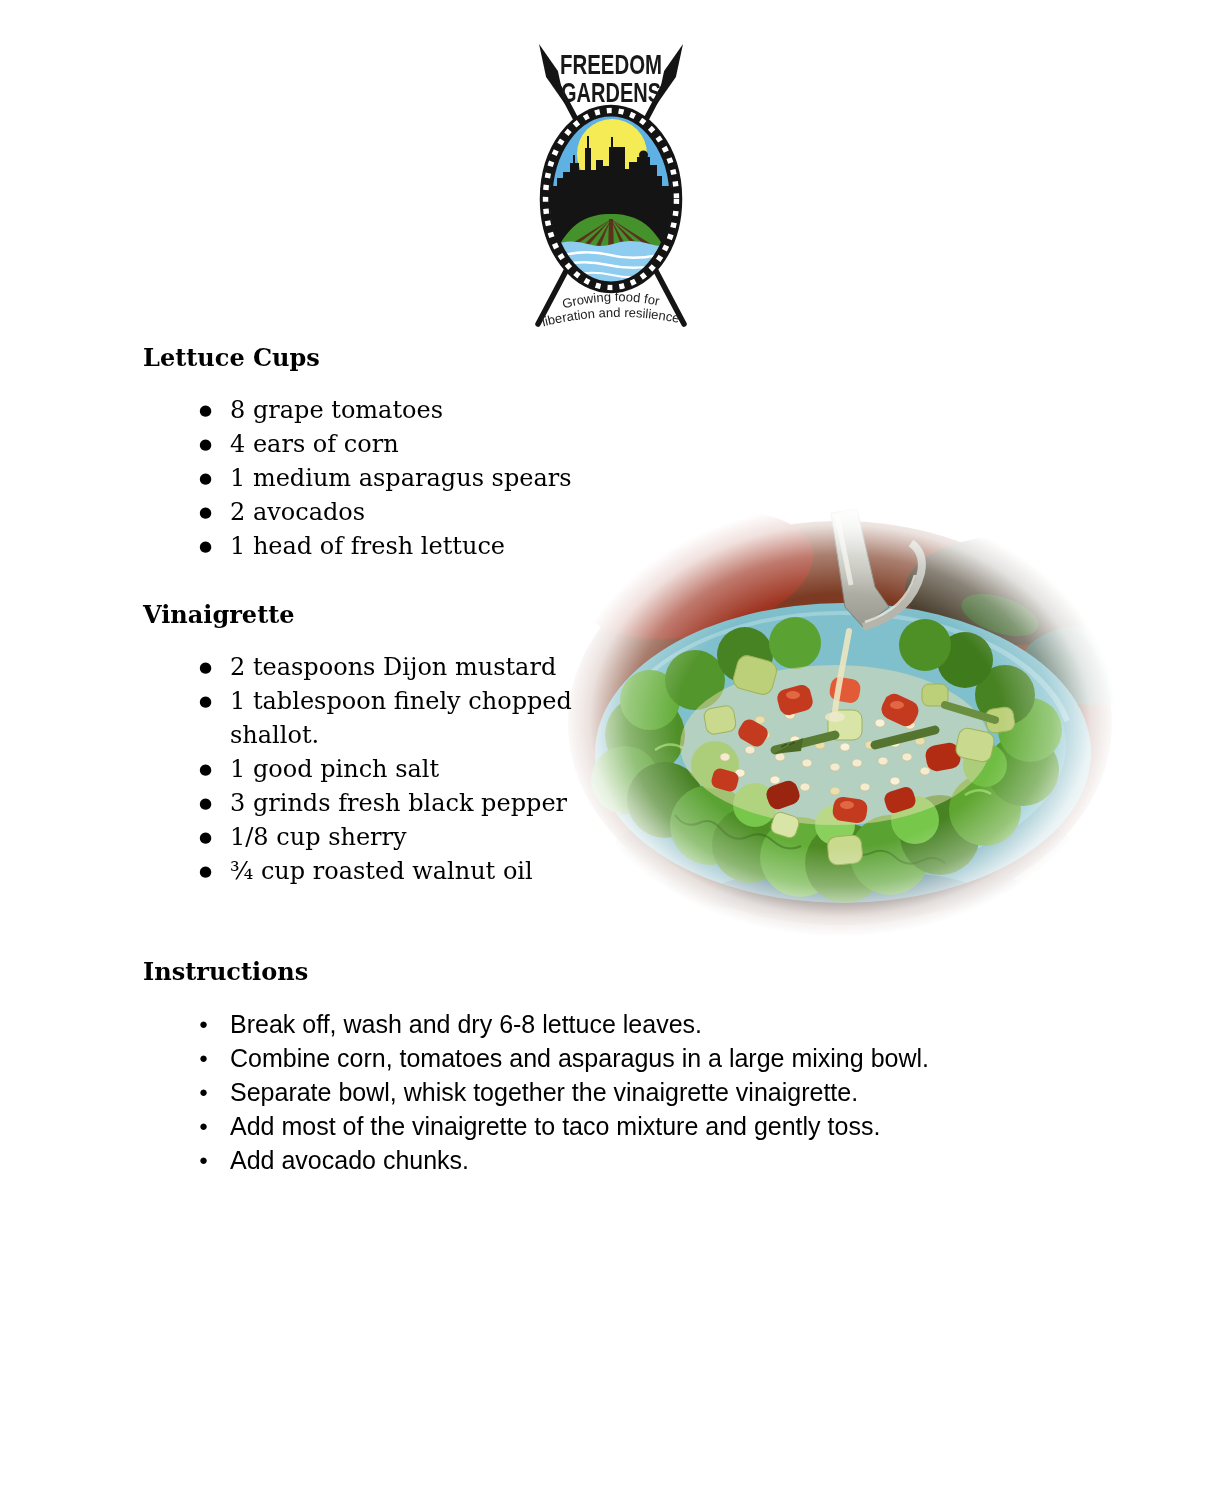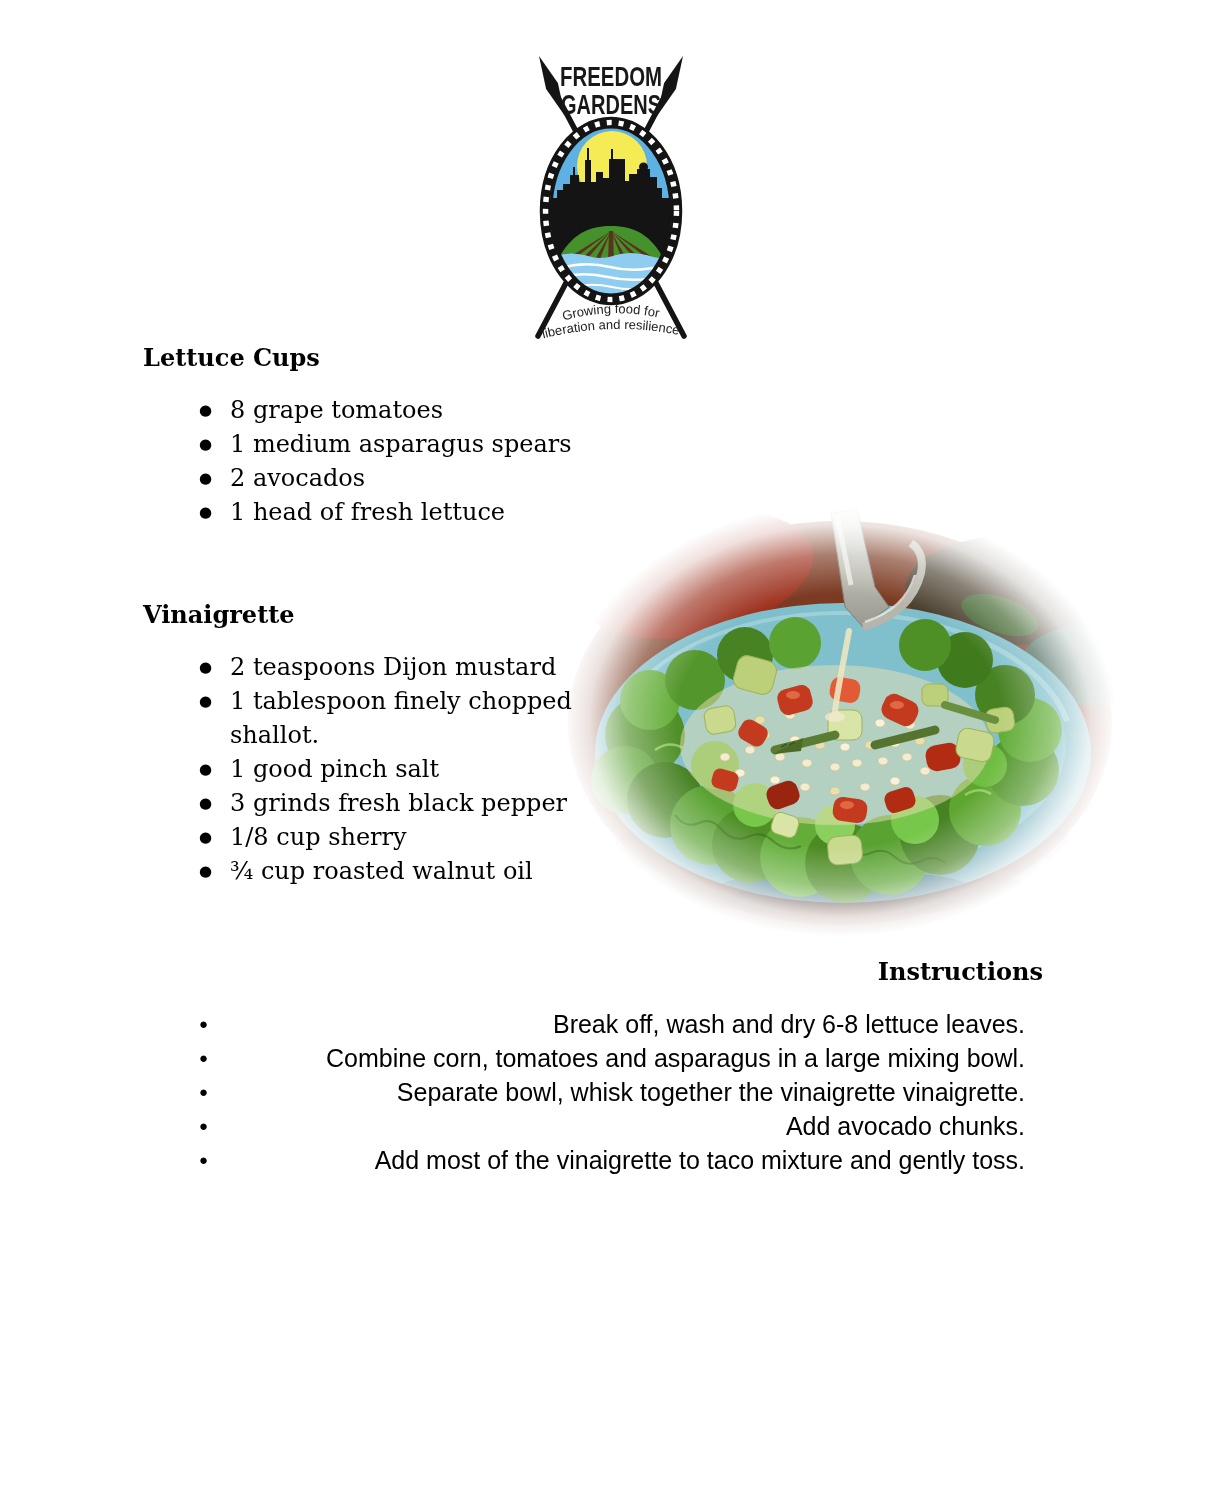--- a/index.html
+++ b/index.html
@@ -6,21 +6,21 @@
   .page {
     position:relative;
     width:1217px; height:1500px;
     background:#ffffff;
     overflow:hidden;
     font-family:"DejaVu Serif","Liberation Serif",serif;
     color:#000;
   }
 
   
-  .logo { position:absolute; left:500px; top:48px; width:230px; height:300px; }
+  .logo { position:absolute; left:500px; top:36px; width:230px; height:300px; }
 
   
   .photo { position:absolute; left:545px; top:495px; width:590px; height:460px; }
 
   
   .section { position:absolute; left:143px; }
   .section h2 {
     font-size:24px; font-weight:bold; line-height:34px; margin:0;
   }
   .section ul { list-style:none; margin:18px; padding:0; }
@@ -31,21 +31,21 @@
     line-height:34px;
     white-space:pre-line;
   }
   .section li::before {
     content:"\25CF";
     position:absolute; left:38px; top:0;
     font-size:15px; line-height:34px;
   }
   #section-lettuce-cups  { top:341px; width:560px; }
   #section-vinaigrette   { top:598px; width:460px; }
-  #section-instructions  { top:955px; width:900px;text-align:right; }
+  #section-instructions  { top:955px; width:900px; }
   #section-instructions li {
     font-family:Liberation Sans, sans-serif;
     font-size:25px;
   }
 </style>
 </head>
 <body>
 
 <div class="page">
 
@@ -272,20 +272,21 @@
       </g>
 
       <rect x="0" y="0" width="590" height="460" fill="url(#vignette)"></rect>
     </svg>
   </div>
 
   <div class="section" id="section-lettuce-cups">
     <h2>Lettuce Cups</h2>
     <ul>
         <li>8 grape tomatoes</li>
+        <li>4 ears of corn</li>
         <li>1 medium asparagus spears</li>
         <li>2 avocados</li>
         <li>1 head of fresh lettuce</li>
       </ul>
   </div>
 
   <div class="section" id="section-vinaigrette">
     <h2>Vinaigrette</h2>
     <ul>
         <li>2 teaspoons Dijon mustard</li>
@@ -297,18 +298,18 @@
         <li>¾ cup roasted walnut oil</li>
       </ul>
   </div>
 
   <div class="section" id="section-instructions">
     <h2>Instructions</h2>
     <ul>
         <li>Break off, wash and dry 6-8 lettuce leaves.</li>
         <li>Combine corn, tomatoes and asparagus in a large mixing bowl.</li>
         <li>Separate bowl, whisk together the vinaigrette vinaigrette.</li>
+        <li>Add most of the vinaigrette to taco mixture and gently toss.</li>
         <li>Add avocado chunks.</li>
-        <li>Add most of the vinaigrette to taco mixture and gently toss.</li>
       </ul>
   </div>
 
 </div>
 
 </body></html>

